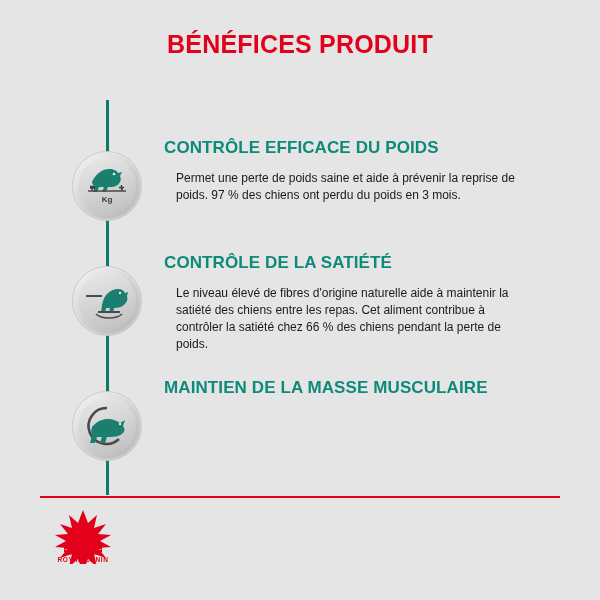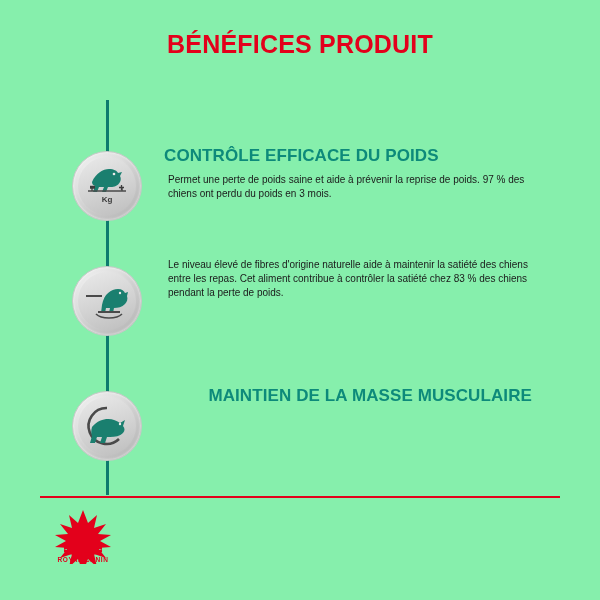--- a/index.html
+++ b/index.html
@@ -11,21 +11,21 @@
     width: 600px;
     height: 600px;
     background: #ffffff;
     font-family: "Liberation Sans", sans-serif;
     overflow: hidden;
   }
   .page {
     position: relative;
     width: 600px;
     height: 600px;
-    background: #86efac;
+    background: #e5e5e5;
   }
 
   
   .title {
     position: absolute;
     top: 30px;
     left: 0;
     width: 600px;
     text-align: center;
     color: #e3001b;
@@ -47,21 +47,21 @@
   
   .benefit {
     position: absolute;
     left: 72px;
     width: 460px;
     display: flex;
     align-items: flex-start;
   }
   .benefit-1 { top: 135px; }
   .benefit-2 { top: 250px; }
-  .benefit-3 { top: 375px; text-align: right; }
+  .benefit-3 { top: 375px; }
 
   .icon-wrap {
     position: relative;
     width: 70px;
     height: 70px;
     flex: 0 0 70px;
   }
   .icon-circle {
     position: absolute;
     left: 0;
@@ -94,28 +94,28 @@
   .benefit-text {
     padding-left: 22px;
     padding-top: 4px;
     flex: 1 1 auto;
   }
   .benefit-heading {
     color: #0d8a7a;
     font-size: 17px;
     font-weight: bold;
     letter-spacing: 0.1px;
-    margin: 8px 0 7px 0;
+    margin: 0 0 7px 0;
     line-height: 1.1;
   }
   .benefit-body {
     color: #1a1a1a;
-    font-size: 10px;
+    font-size: 12px;
     line-height: 1.42;
-    margin: 4px;
+    margin: 12px;
     max-width: 370px;
   }
 
   
   .red-rule {
     position: absolute;
     left: 40px;
     top: 496px;
     width: 520px;
     height: 2px;
@@ -178,21 +178,22 @@
         <svg class="icon-svg" viewBox="0 0 58 58">
           <path d="M8 24h16" stroke="#4a4a4a" stroke-width="2" fill="none"></path>
           <path d="M24 33c2-11 9-16 16-16 4 0 6 2 7 4l3-1-1 4c1 3 0 6-2 8-3 3-7 4-11 4l-1 5h-4l1-5h-4l-1 5h-4z" fill="#1a7f6f"></path>
           <circle cx="42" cy="21" r="1.2" fill="#e9e9e9"></circle>
           <path d="M20 40h22" stroke="#4a4a4a" stroke-width="1.8" fill="none"></path>
           <path d="M18 42c3 3 8 4 13 4s10-1 13-4" stroke="#4a4a4a" stroke-width="1.6" fill="none"></path>
         </svg>
       </div>
     </div>
     <div class="benefit-text">
-      <p class="benefit-body">Le niveau élevé de fibres d'origine naturelle aide à maintenir la satiété des chiens entre les repas. Cet aliment contribue à contrôler la satiété chez 83 % des chiens pendant la perte de poids.</p>
+      <p class="benefit-heading">CONTRÔLE DE LA SATIÉTÉ</p>
+      <p class="benefit-body">Le niveau élevé de fibres d'origine naturelle aide à maintenir la satiété des chiens entre les repas. Cet aliment contribue à contrôler la satiété chez 66 % des chiens pendant la perte de poids.</p>
     </div>
   </div>
 
   <div class="benefit benefit-3">
     <div class="icon-wrap">
       <div class="icon-circle">
         <div class="icon-inner"></div>
         <svg class="icon-svg" viewBox="0 0 58 58">
           <path d="M29 11a18 18 0 1 0 12 31" stroke="#4a4a4a" stroke-width="2.6" fill="none"></path>
           <path d="M14 30c5-6 11-8 16-8 5 0 9 2 12 4l5-3-2 6c2 2 2 5 0 7-3 3-8 4-13 4h-3l-2 6h-5l2-6h-5l-2 6h-5l2-7c-1-2-1-6 0-9z" fill="#1a7f6f"></path>

